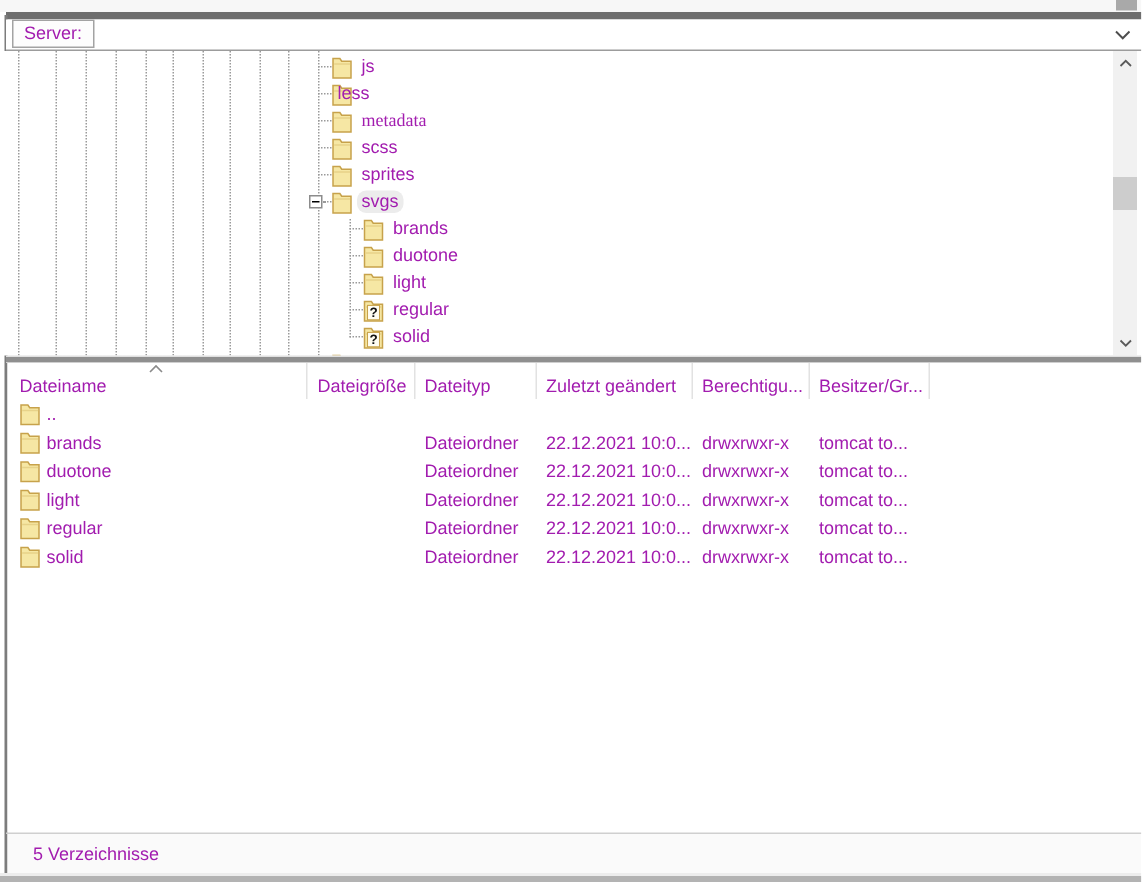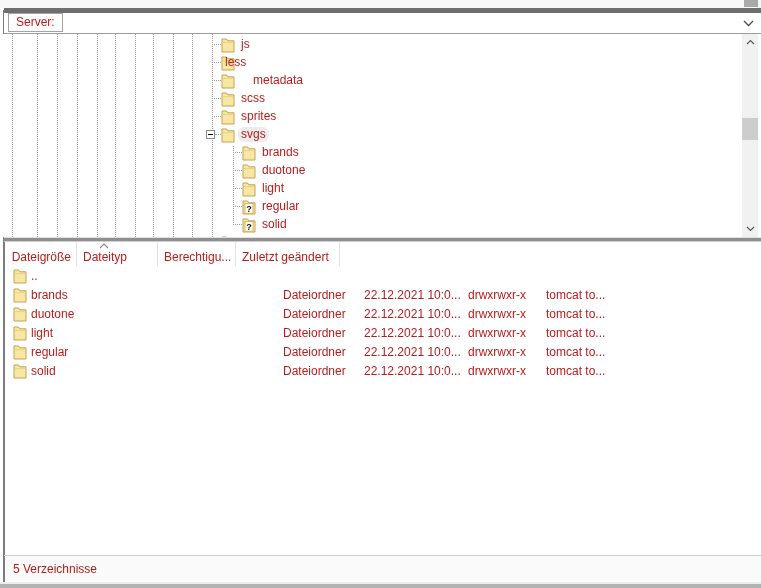--- a/index.html
+++ b/index.html
@@ -1,17 +1,17 @@
 <!DOCTYPE html>
 <html><head>
 <meta charset="utf-8">
 <style>
   html,body{margin:0;padding:0;background:#fff;}
   .app{position:relative;width:761px;height:588px;background:#ffffff;
-       font-family:"Liberation Sans",sans-serif;font-size:12px;color:#b91c1c;
+       font-family:"Liberation Sans",sans-serif;font-size:12px;color:#a21caf;
        overflow:hidden;}
 
   
   .top-strip{position:absolute;left:0;top:0;width:100%;height:8px;background:#f7f7f7;}
   .top-strip-frag{position:absolute;right:3px;top:0;width:14px;height:7px;background:#a9a9a9;}
   .dark-bar{position:absolute;left:4px;right:0;top:8px;height:5px;background:#6e6e6e;}
   .left-border{position:absolute;left:3px;top:10px;width:2px;height:573px;background:#7c7c7c;}
 
   
   .toolbar{position:absolute;left:4px;right:0;top:13px;height:20px;background:#fff;
@@ -56,21 +56,21 @@
   .frow{display:flex;height:19px;align-items:center;}
   .fcell{box-sizing:border-box;padding:0 6px;white-space:nowrap;overflow:hidden;flex:0 0 auto;}
   .fcell.c0{padding-left:8px;display:flex;align-items:center;}
   .fcell.c0 .fname{margin-left:4px;}
   .fcell.c1{text-align:right;padding-right:5px;}
   .ficon{width:14px;height:16px;flex:0 0 14px;}
 
   
   .status-border{position:absolute;left:4px;right:0;top:555px;height:1px;background:#cfcfcf;}
   .status-bar{position:absolute;left:5px;right:0;top:556px;height:26px;background:#fafafa;
-              line-height:26px;padding-left:8px;box-sizing:border-box;}
+              line-height:26px;padding-left:17px;box-sizing:border-box;}
   .bottom-band{position:absolute;left:0;right:0;top:582px;height:6px;
                background:linear-gradient(to bottom,#ededed 0 2px,#b3b3b3 2px 6px);}
 </style>
 </head>
 <body>
 
 <div class="app">
 
   <div class="top-strip">
     <div class="top-strip-frag"></div>
@@ -114,21 +114,21 @@
             <path d="M1.8 5.6 H12.4" stroke="#e7d289" stroke-width="1" fill="none"></path>
           </svg>
           <span class="tree-label" style="left: 222px;">less</span>
         </div>
         <div class="tree-row" style="top: 38px;">
           <div class="connector" style="left: 212px; width: 9px; top: 8px;"></div>
           <svg viewBox="0 0 14 16" class="tree-icon" style="left: 221px;">
             <path d="M1 2 H5.6 L6.8 3.8 H13 V15 H1 Z" fill="#f6e7a4" stroke="#c7a24b" stroke-width="1"></path>
             <path d="M1.8 5.6 H12.4" stroke="#e7d289" stroke-width="1" fill="none"></path>
           </svg>
-          <span class="tree-label" style="left: 250px;">metadata</span>
+          <span class="tree-label" style="left: 238px; font-family: Liberation Serif, serif;">metadata</span>
         </div>
         <div class="tree-row" style="top: 56px;">
           <div class="connector" style="left: 212px; width: 9px; top: 8px;"></div>
           <svg viewBox="0 0 14 16" class="tree-icon" style="left: 221px;">
             <path d="M1 2 H5.6 L6.8 3.8 H13 V15 H1 Z" fill="#f6e7a4" stroke="#c7a24b" stroke-width="1"></path>
             <path d="M1.8 5.6 H12.4" stroke="#e7d289" stroke-width="1" fill="none"></path>
           </svg>
           <span class="tree-label" style="left: 238px;">scss</span>
         </div>
         <div class="tree-row" style="top: 74px;">
@@ -213,24 +213,26 @@
       </div>
     </div>
   </div>
 
   <div class="splitter"></div>
 
   <div class="file-header">
     <svg class="sort-caret" viewBox="0 0 10 6">
       <path d="M1 5 L5 1 L9 5" fill="none" stroke="#8a8a8a" stroke-width="1.1"></path>
     </svg>
+  <div class="hcell c0" style="width: 200px;">Dateiname</div>
       <div class="hcell c1" style="width: 72px;">Dateigröße</div>
       <div class="hcell c2" style="width: 81px;">Dateityp</div>
+      <div class="hcell c3" style="width: 104px;">Zuletzt geändert</div>
       <div class="hcell c4" style="width: 78px;">Berechtigu...</div>
-      <div class="hcell c3" style="width: 104px;">Zuletzt geändert</div>
+      <div class="hcell c5" style="width: 80px;">Besitzer/Gr...</div>
       <div class="hcell filler"></div>
     </div>
 
   <div class="file-list">
       <div class="frow">
         <div class="fcell c0" style="width: 200px;">
           <svg viewBox="0 0 14 16" class="ficon">
             <path d="M1 2 H5.6 L6.8 3.8 H13 V15 H1 Z" fill="#f6e7a4" stroke="#c7a24b" stroke-width="1"></path>
             <path d="M1.8 5.6 H12.4" stroke="#e7d289" stroke-width="1" fill="none"></path>
           </svg>

